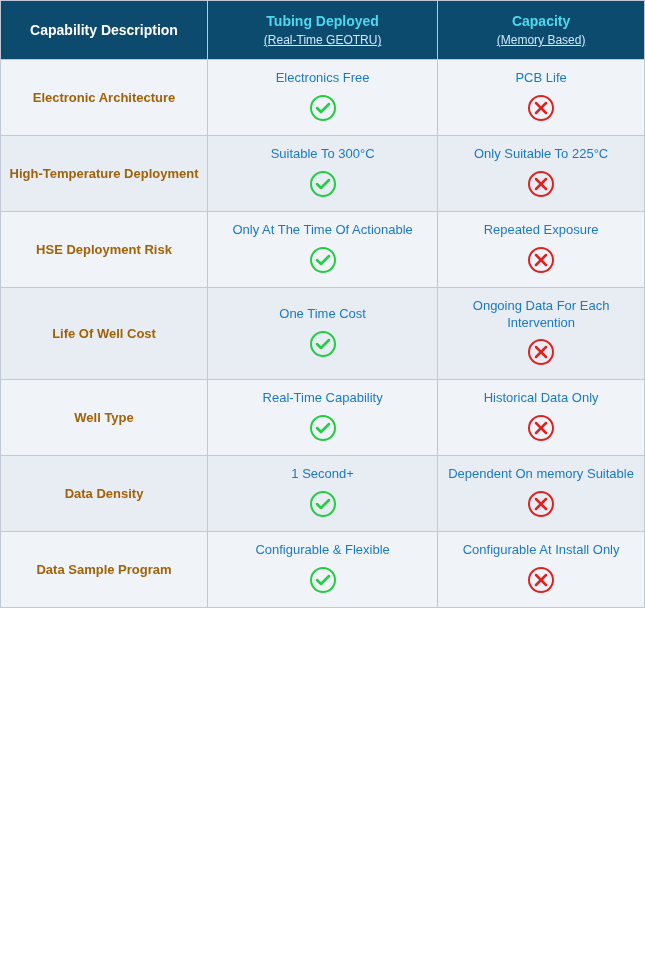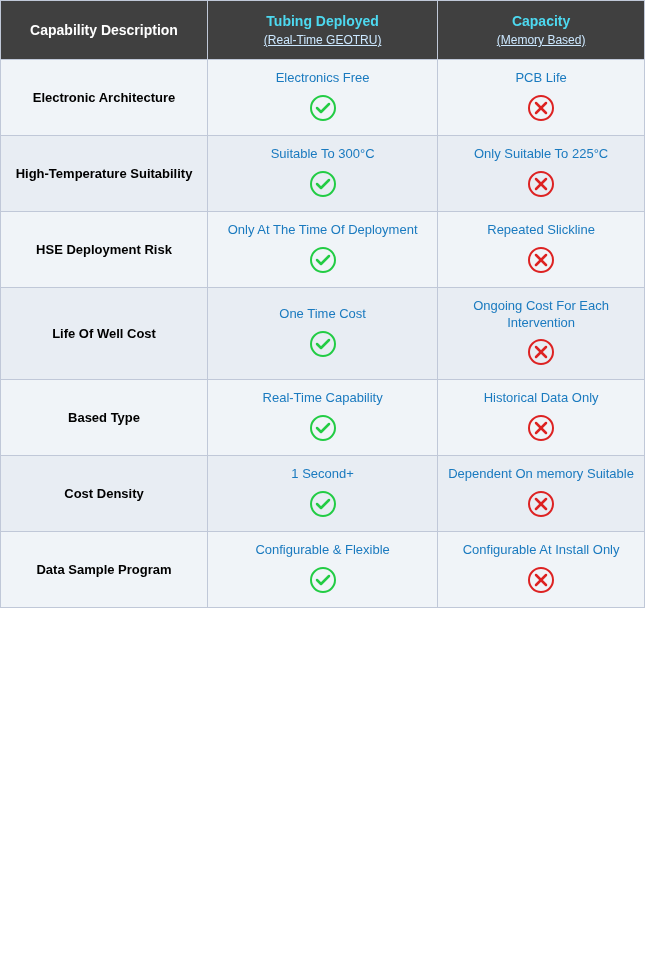--- a/index.html
+++ b/index.html
@@ -6,21 +6,21 @@
     body {
       font-family: Arial, sans-serif;
       background: #fff;
       width: 645px;
     }
     table {
       width: 645px;
       border-collapse: collapse;
     }
     thead tr {
-      background-color: #404040;
+      background-color: #0c4a6e;
     }
     thead th {
       color: #fff;
       padding: 12px 8px;
       text-align: center;
       font-size: 14px;
       font-weight: bold;
       border: 1px solid #c0c8d8;
     }
     thead th.col1 {
@@ -49,21 +49,21 @@
       background-color: #e8edf3;
     }
     tbody td {
       border: 1px solid #c0c8d8;
       text-align: center;
       vertical-align: middle;
       padding: 10px 8px;
     }
     .col1-cell {
       font-weight: bold;
-      color: #000000;
+      color: #a16207;
       font-size: 13px;
       text-align: center;
     }
     .cell-content {
       display: flex;
       flex-direction: column;
       align-items: center;
       justify-content: center;
       gap: 8px;
     }
@@ -110,21 +110,21 @@
             <span class="cell-text">PCB Life</span>
             <span><svg width="26" height="26" viewBox="0 0 26 26">
       <circle cx="13" cy="13" r="12" fill="none" stroke="#dd2222" stroke-width="2"></circle>
       <line x1="8" y1="8" x2="18" y2="18" stroke="#dd2222" stroke-width="2.5" stroke-linecap="round"></line>
       <line x1="18" y1="8" x2="8" y2="18" stroke="#dd2222" stroke-width="2.5" stroke-linecap="round"></line>
     </svg></span>
           </div>
         </td>
       </tr>
       <tr>
-        <td class="col1-cell">High-Temperature Suitability</td>
+        <td class="col1-cell">High-Temperature Deployment</td>
         <td>
           <div class="cell-content">
             <span class="cell-text">Suitable To 300°C</span>
             <span><svg width="26" height="26" viewBox="0 0 26 26">
       <circle cx="13" cy="13" r="12" fill="none" stroke="#22cc44" stroke-width="2"></circle>
       <polyline points="7,13 11,17 19,9" fill="none" stroke="#22cc44" stroke-width="2.5" stroke-linecap="round" stroke-linejoin="round"></polyline>
     </svg></span>
           </div>
         </td>
         <td>
@@ -135,30 +135,30 @@
       <line x1="8" y1="8" x2="18" y2="18" stroke="#dd2222" stroke-width="2.5" stroke-linecap="round"></line>
       <line x1="18" y1="8" x2="8" y2="18" stroke="#dd2222" stroke-width="2.5" stroke-linecap="round"></line>
     </svg></span>
           </div>
         </td>
       </tr>
       <tr>
         <td class="col1-cell">HSE Deployment Risk</td>
         <td>
           <div class="cell-content">
-            <span class="cell-text">Only At The Time Of Deployment</span>
-            <span><svg width="26" height="26" viewBox="0 0 26 26">
-      <circle cx="13" cy="13" r="12" fill="none" stroke="#22cc44" stroke-width="2"></circle>
-      <polyline points="7,13 11,17 19,9" fill="none" stroke="#22cc44" stroke-width="2.5" stroke-linecap="round" stroke-linejoin="round"></polyline>
-    </svg></span>
-          </div>
-        </td>
-        <td>
-          <div class="cell-content">
-            <span class="cell-text">Repeated Slickline</span>
+            <span class="cell-text">Only At The Time Of Actionable</span>
+            <span><svg width="26" height="26" viewBox="0 0 26 26">
+      <circle cx="13" cy="13" r="12" fill="none" stroke="#22cc44" stroke-width="2"></circle>
+      <polyline points="7,13 11,17 19,9" fill="none" stroke="#22cc44" stroke-width="2.5" stroke-linecap="round" stroke-linejoin="round"></polyline>
+    </svg></span>
+          </div>
+        </td>
+        <td>
+          <div class="cell-content">
+            <span class="cell-text">Repeated Exposure</span>
             <span><svg width="26" height="26" viewBox="0 0 26 26">
       <circle cx="13" cy="13" r="12" fill="none" stroke="#dd2222" stroke-width="2"></circle>
       <line x1="8" y1="8" x2="18" y2="18" stroke="#dd2222" stroke-width="2.5" stroke-linecap="round"></line>
       <line x1="18" y1="8" x2="8" y2="18" stroke="#dd2222" stroke-width="2.5" stroke-linecap="round"></line>
     </svg></span>
           </div>
         </td>
       </tr>
       <tr>
         <td class="col1-cell">Life Of Well Cost</td>
@@ -166,31 +166,31 @@
           <div class="cell-content">
             <span class="cell-text">One Time Cost</span>
             <span><svg width="26" height="26" viewBox="0 0 26 26">
       <circle cx="13" cy="13" r="12" fill="none" stroke="#22cc44" stroke-width="2"></circle>
       <polyline points="7,13 11,17 19,9" fill="none" stroke="#22cc44" stroke-width="2.5" stroke-linecap="round" stroke-linejoin="round"></polyline>
     </svg></span>
           </div>
         </td>
         <td>
           <div class="cell-content">
-            <span class="cell-text">Ongoing Cost For Each Intervention</span>
-            <span><svg width="26" height="26" viewBox="0 0 26 26">
-      <circle cx="13" cy="13" r="12" fill="none" stroke="#dd2222" stroke-width="2"></circle>
-      <line x1="8" y1="8" x2="18" y2="18" stroke="#dd2222" stroke-width="2.5" stroke-linecap="round"></line>
-      <line x1="18" y1="8" x2="8" y2="18" stroke="#dd2222" stroke-width="2.5" stroke-linecap="round"></line>
-    </svg></span>
-          </div>
-        </td>
-      </tr>
-      <tr>
-        <td class="col1-cell">Based Type</td>
+            <span class="cell-text">Ongoing Data For Each Intervention</span>
+            <span><svg width="26" height="26" viewBox="0 0 26 26">
+      <circle cx="13" cy="13" r="12" fill="none" stroke="#dd2222" stroke-width="2"></circle>
+      <line x1="8" y1="8" x2="18" y2="18" stroke="#dd2222" stroke-width="2.5" stroke-linecap="round"></line>
+      <line x1="18" y1="8" x2="8" y2="18" stroke="#dd2222" stroke-width="2.5" stroke-linecap="round"></line>
+    </svg></span>
+          </div>
+        </td>
+      </tr>
+      <tr>
+        <td class="col1-cell">Well Type</td>
         <td>
           <div class="cell-content">
             <span class="cell-text">Real-Time Capability</span>
             <span><svg width="26" height="26" viewBox="0 0 26 26">
       <circle cx="13" cy="13" r="12" fill="none" stroke="#22cc44" stroke-width="2"></circle>
       <polyline points="7,13 11,17 19,9" fill="none" stroke="#22cc44" stroke-width="2.5" stroke-linecap="round" stroke-linejoin="round"></polyline>
     </svg></span>
           </div>
         </td>
         <td>
@@ -198,21 +198,21 @@
             <span class="cell-text">Historical Data Only</span>
             <span><svg width="26" height="26" viewBox="0 0 26 26">
       <circle cx="13" cy="13" r="12" fill="none" stroke="#dd2222" stroke-width="2"></circle>
       <line x1="8" y1="8" x2="18" y2="18" stroke="#dd2222" stroke-width="2.5" stroke-linecap="round"></line>
       <line x1="18" y1="8" x2="8" y2="18" stroke="#dd2222" stroke-width="2.5" stroke-linecap="round"></line>
     </svg></span>
           </div>
         </td>
       </tr>
       <tr>
-        <td class="col1-cell">Cost Density</td>
+        <td class="col1-cell">Data Density</td>
         <td>
           <div class="cell-content">
             <span class="cell-text">1 Second+</span>
             <span><svg width="26" height="26" viewBox="0 0 26 26">
       <circle cx="13" cy="13" r="12" fill="none" stroke="#22cc44" stroke-width="2"></circle>
       <polyline points="7,13 11,17 19,9" fill="none" stroke="#22cc44" stroke-width="2.5" stroke-linecap="round" stroke-linejoin="round"></polyline>
     </svg></span>
           </div>
         </td>
         <td>

